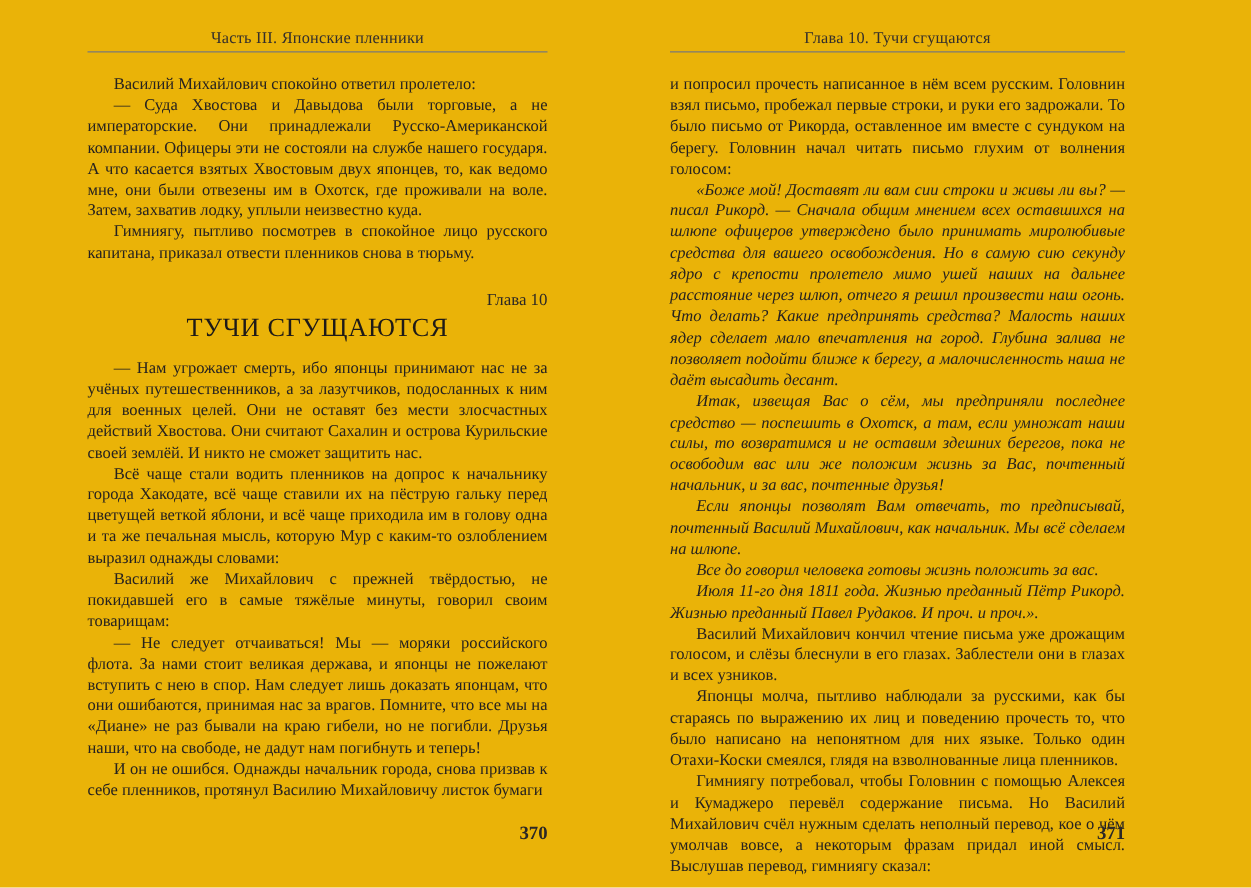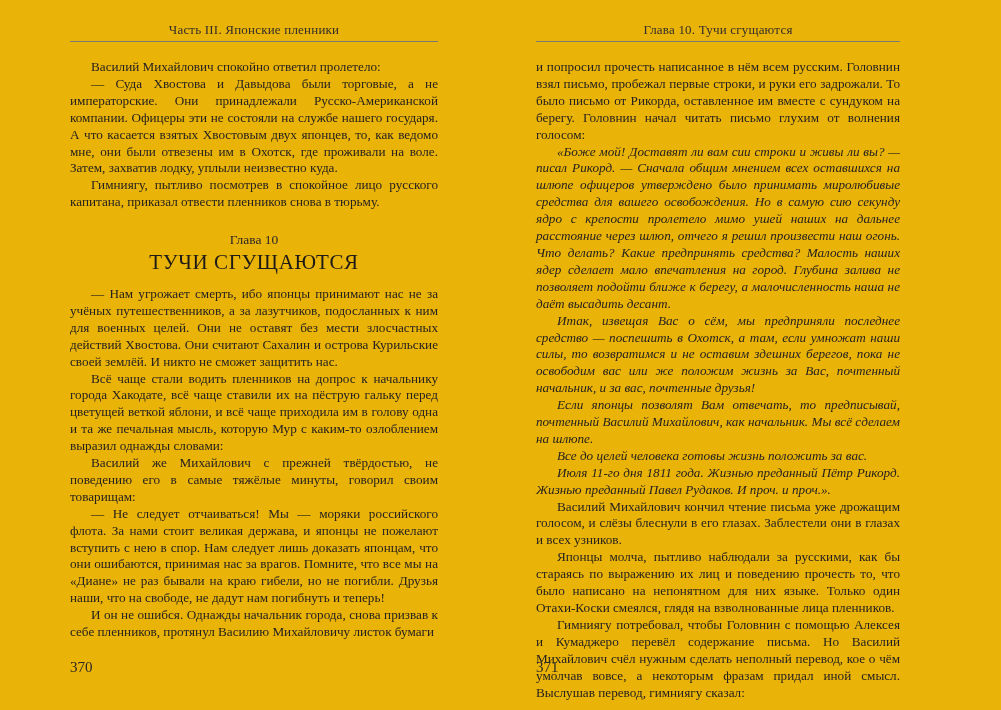--- a/index.html
+++ b/index.html
@@ -62,37 +62,39 @@
   .body-text p.italic { font-style: italic; }
 
   .chapter-block {
     margin-top: 21px;
     margin-bottom: 15px;
     text-align: center;
   }
   .chapter-label {
     font-size: 13.5px;
     color: #2c2826;
+    text-align: right;
   }
   .chapter-title {
     margin-top: 5px;
     font-size: 21px;
     font-weight: normal;
     letter-spacing: 0.6px;
     color: #1e1a18;
   }
 
   .page-number {
     position: absolute;
     bottom: 34px;
     left: 0;
     width: 100%;
-    text-align: left;
+    text-align: right;
     font-size: 15px;
     color: #2c2826;
+    font-weight: bold;
   }
 </style>
 </head>
 <body>
 
 <div class="spread">
 
   <div class="page page-left">
     <div class="running-head">Часть III. Японские пленники</div>
     <div class="head-rule"></div>
@@ -102,38 +104,38 @@
       <p>— Суда Хвостова и Давыдова были торговые, а не императорские. Они принадлежали Русско-Американской компании. Офицеры эти не состояли на службе нашего государя. А что касается взятых Хвостовым двух японцев, то, как ведомо мне, они были отвезены им в Охотск, где проживали на воле. Затем, захватив лодку, уплыли неизвестно куда.</p>
       <p>Гимниягу, пытливо посмотрев в спокойное лицо русского капитана, приказал отвести пленников снова в тюрьму.</p>
 
       <div class="chapter-block">
         <div class="chapter-label">Глава 10</div>
         <div class="chapter-title">ТУЧИ СГУЩАЮТСЯ</div>
       </div>
 
       <p>— Нам угрожает смерть, ибо японцы принимают нас не за учёных путешественников, а за лазутчиков, подосланных к ним для военных целей. Они не оставят без мести злосчастных действий Хвостова. Они считают Сахалин и острова Курильские своей землёй. И никто не сможет защитить нас.</p>
       <p>Всё чаще стали водить пленников на допрос к начальнику города Хакодате, всё чаще ставили их на пёструю гальку перед цветущей веткой яблони, и всё чаще приходила им в голову одна и та же печальная мысль, которую Мур с каким-то озлоблением выразил однажды словами:</p>
-      <p>Василий же Михайлович с прежней твёрдостью, не поведению его в самые тяжёлые минуты, говорил своим товарищам:</p>
+      <p>Василий же Михайлович с прежней твёрдостью, не покидавшей его в самые тяжёлые минуты, говорил своим товарищам:</p>
       <p>— Не следует отчаиваться! Мы — моряки российского флота. За нами стоит великая держава, и японцы не пожелают вступить с нею в спор. Нам следует лишь доказать японцам, что они ошибаются, принимая нас за врагов. Помните, что все мы на «Диане» не раз бывали на краю гибели, но не погибли. Друзья наши, что на свободе, не дадут нам погибнуть и теперь!</p>
       <p>И он не ошибся. Однажды начальник города, снова призвав к себе пленников, протянул Василию Михайловичу листок бумаги</p>
     </div>
 
     <div class="page-number">370</div>
   </div>
 
   <div class="page page-right">
     <div class="running-head">Глава 10. Тучи сгущаются</div>
     <div class="head-rule"></div>
 
     <div class="body-text">
       <p class="noindent">и попросил прочесть написанное в нём всем русским. Головнин взял письмо, пробежал первые строки, и руки его задрожали. То было письмо от Рикорда, оставленное им вместе с сундуком на берегу. Головнин начал читать письмо глухим от волнения голосом:</p>
       <p class="italic">«Боже мой! Доставят ли вам сии строки и живы ли вы? — писал Рикорд. — Сначала общим мнением всех оставшихся на шлюпе офицеров утверждено было принимать миролюбивые средства для вашего освобождения. Но в самую сию секунду ядро с крепости пролетело мимо ушей наших на дальнее расстояние через шлюп, отчего я решил произвести наш огонь. Что делать? Какие предпринять средства? Малость наших ядер сделает мало впечатления на город. Глубина залива не позволяет подойти ближе к берегу, а малочисленность наша не даёт высадить десант.</p>
       <p class="italic">Итак, извещая Вас о сём, мы предприняли последнее средство — поспешить в Охотск, а там, если умножат наши силы, то возвратимся и не оставим здешних берегов, пока не освободим вас или же положим жизнь за Вас, почтенный начальник, и за вас, почтенные друзья!</p>
       <p class="italic">Если японцы позволят Вам отвечать, то предписывай, почтенный Василий Михайлович, как начальник. Мы всё сделаем на шлюпе.</p>
-      <p class="italic">Все до целей человека готовы жизнь положить за вас.</p>
+      <p class="italic">Все до говорил человека готовы жизнь положить за вас.</p>
       <p class="italic">Июля 11-го дня 1811 года. Жизнью преданный Пётр Рикорд. Жизнью преданный Павел Рудаков. И проч. и проч.».</p>
       <p>Василий Михайлович кончил чтение письма уже дрожащим голосом, и слёзы блеснули в его глазах. Заблестели они в глазах и всех узников.</p>
       <p>Японцы молча, пытливо наблюдали за русскими, как бы стараясь по выражению их лиц и поведению прочесть то, что было написано на непонятном для них языке. Только один Отахи-Коски смеялся, глядя на взволнованные лица пленников.</p>
       <p>Гимниягу потребовал, чтобы Головнин с помощью Алексея и Кумаджеро перевёл содержание письма. Но Василий Михайлович счёл нужным сделать неполный перевод, кое о чём умолчав вовсе, а некоторым фразам придал иной смысл. Выслушав перевод, гимниягу сказал:</p>
     </div>
 
     <div class="page-number">371</div>
   </div>
 
 </div>

